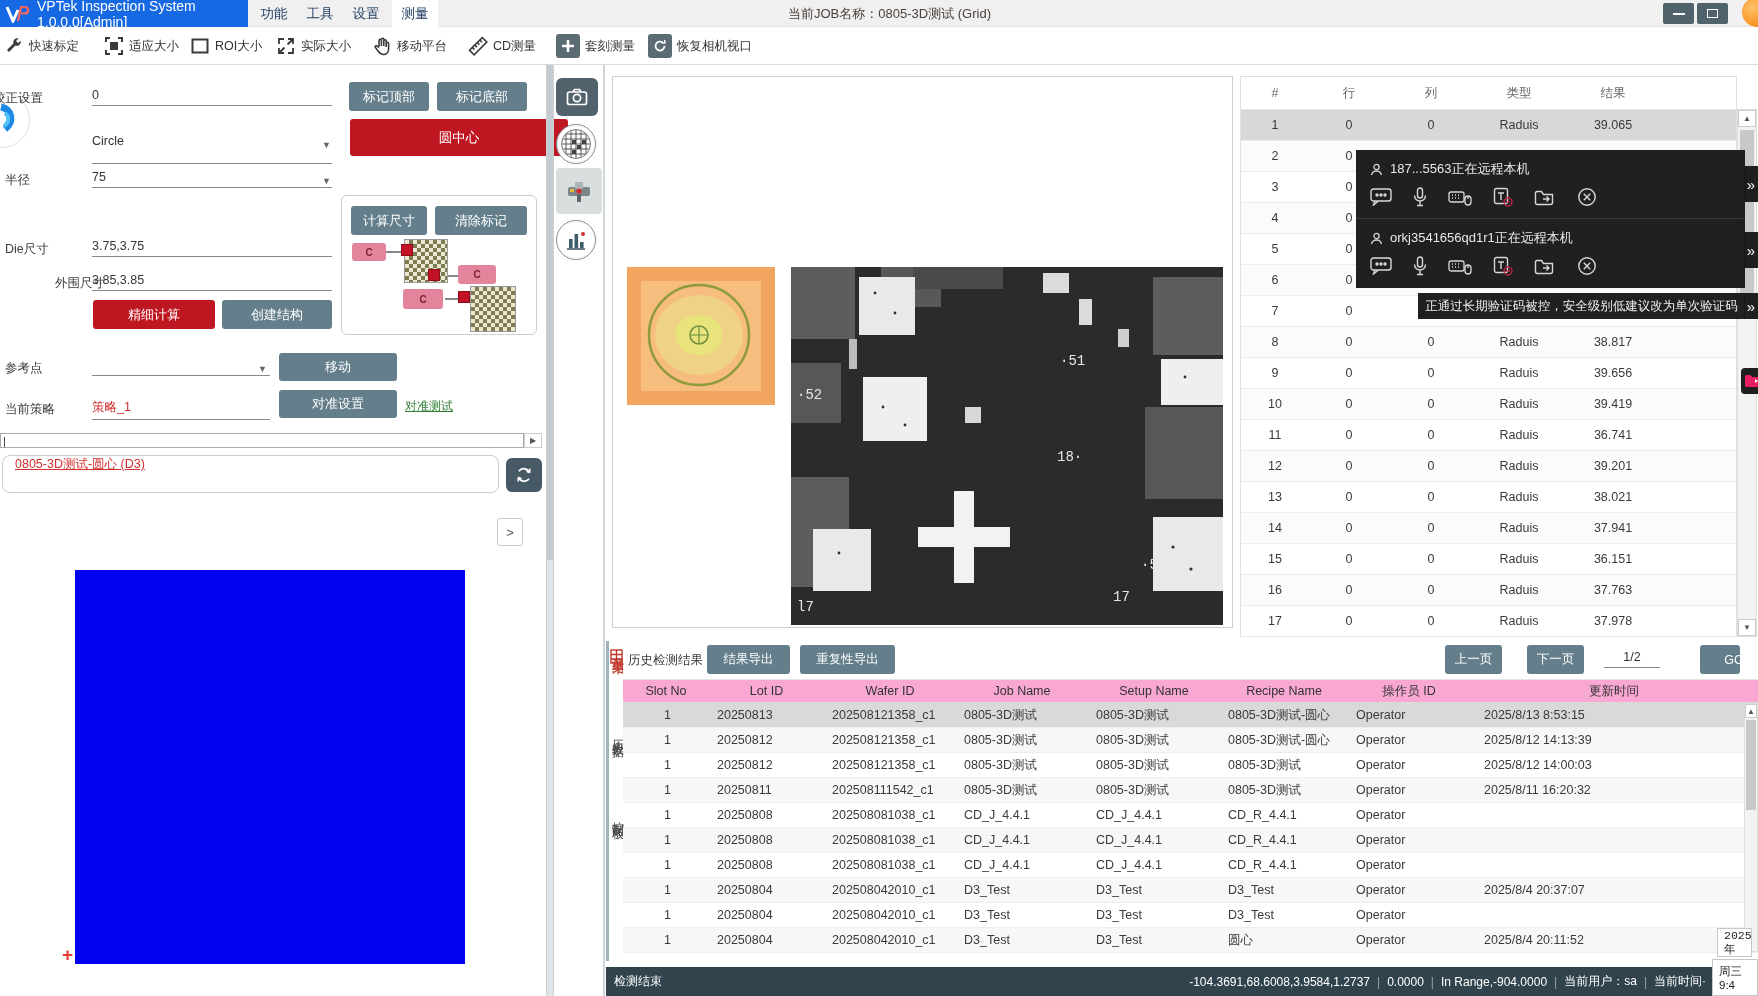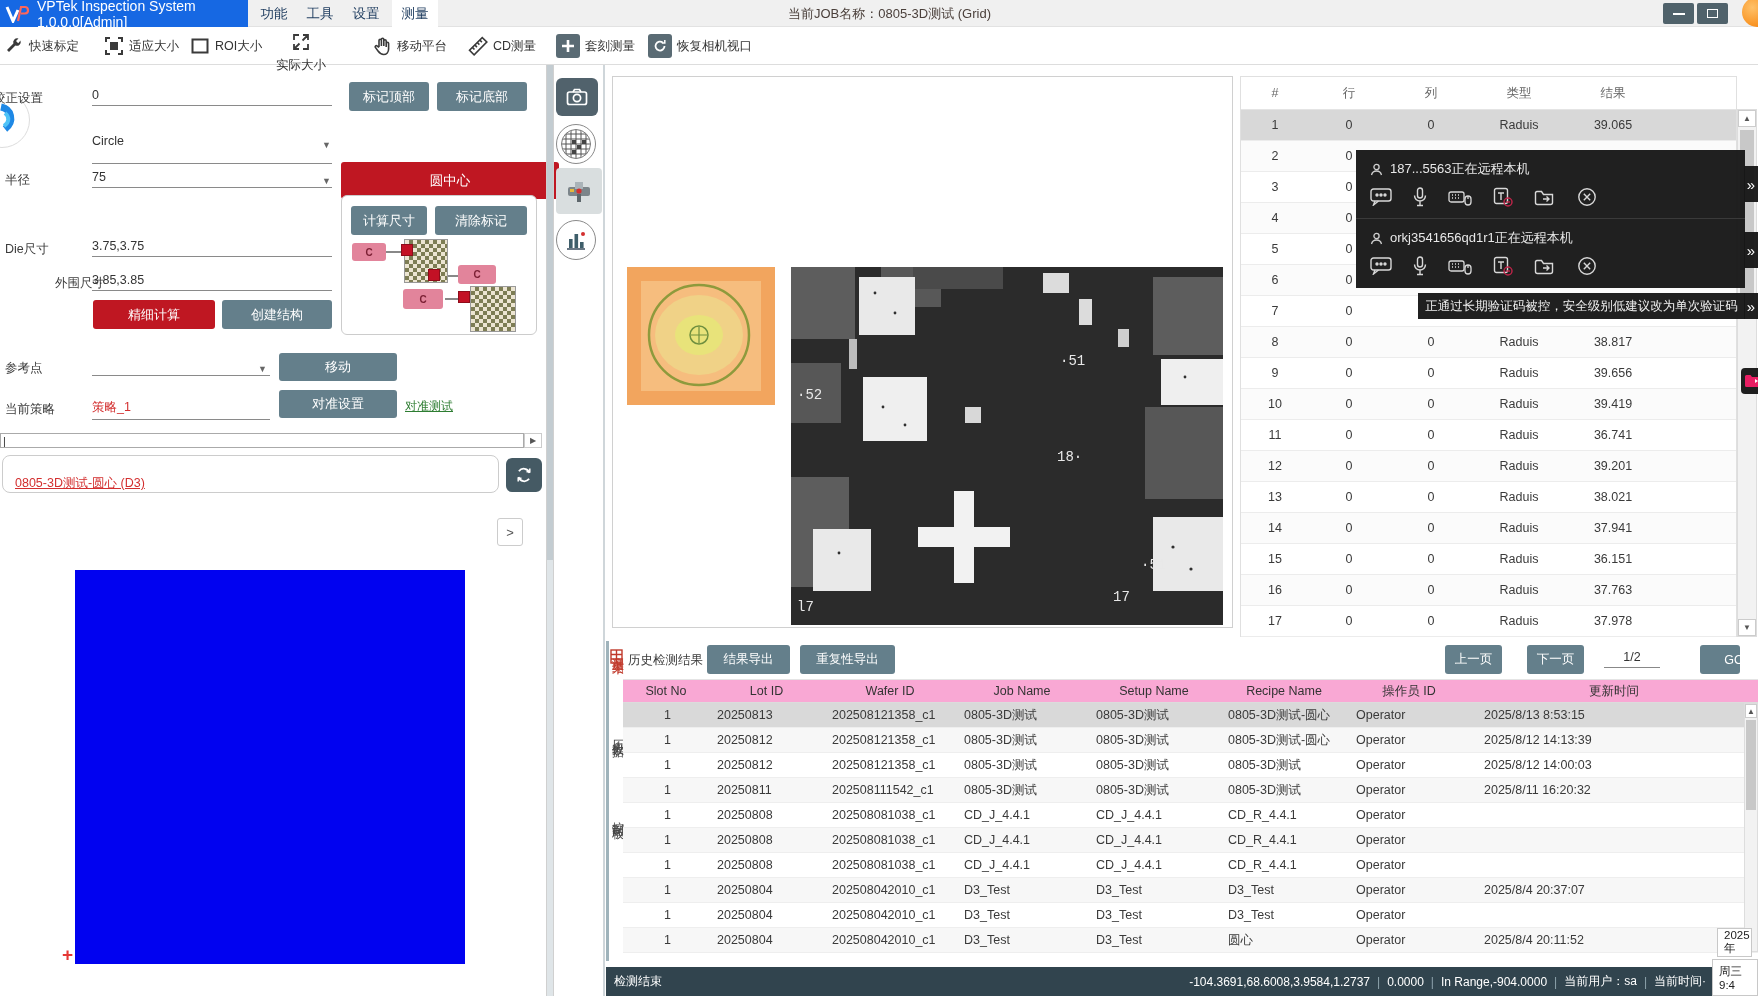--- a/index.html
+++ b/index.html
@@ -28,21 +28,21 @@
   .dd-arrow { color:#666; font-size:9px; }
   .btn { display:flex; align-items:center; justify-content:center; color:#fff; font-size:13px; border-radius:3px; cursor:pointer; }
   .btn-slate { background:#647f8b; }
   .btn-red { background:#bf1722; }
   .group-box { border:1px solid #ccc; border-radius:6px; background:#fff; }
   .checker { background:repeating-conic-gradient(#7d7d54 0% 25%, #ece5d2 0% 50%) 0 0/8px 8px; border:1px solid #999; }
   .chip-c { background:#e2849b; border-radius:3px; color:#7a1f33; font-size:10px; font-weight:bold; display:flex; align-items:center; justify-content:center; }
   .redsq { background:#c31125; border:1px solid #8e0c1a; }
   .dline { background:#888; }
   .vp-badge { left:-26px; top:92px; width:56px; height:56px; border-radius:50%; background:#fff; border:1px solid #ddd; overflow:hidden; }
-  .recipe-box { left:2px; top:455px; width:497px; height:38px; border:1px solid #ccc; border-radius:8px; background:#fff; display:flex; align-items:flex-end; padding-left:12px; }
+  .recipe-box { left:2px; top:455px; width:497px; height:38px; border:1px solid #ccc; border-radius:8px; background:#fff; display:flex; align-items:flex-start; padding-left:12px; }
   .recipe-link { color:#d32f2f; font-size:12.5px; text-decoration:underline; }
   .green-link { color:#2e7d32; font-size:12px; text-decoration:underline; }
   .strategy { color:#d32f2f; }
   .htrack { left:0; top:433px; width:524px; height:15px; border:1px solid #aaa; background:#fff; }
   .blue-map { left:75px; top:570px; width:390px; height:394px; background:#0102f0; }
 
   
   .vicon { left:556px; }
   .circle-icon { border:1px solid #8a8a8a; border-radius:50%; background:#fff; display:flex; align-items:center; justify-content:center; }
 
@@ -139,21 +139,21 @@
     <span>适应大小</span>
   </div>
   <div class="abs tool-btn" style="left:190px;">
     <span>
         <svg width="20" height="20" viewBox="0 0 20 20">
           <rect x="2.5" y="3.5" width="15" height="13" fill="none" stroke="#3a3a3a" stroke-width="2"></rect>
         </svg>
       </span>
     <span>ROI大小</span>
   </div>
-  <div class="abs tool-btn" style="left:276px;flex-direction:column;">
+  <div class="abs tool-btn" style="left:276px;">
     <span>
         <svg width="20" height="20" viewBox="0 0 20 20" stroke="#3a3a3a" stroke-width="1.8" fill="none">
           <path d="M12 3h5v5M8 17H3v-5M17 3l-5.5 5.5M3 17l5.5-5.5M3 8V3h5M17 12v5h-5"></path>
         </svg>
       </span>
     <span>实际大小</span>
   </div>
   <div class="abs tool-btn" style="left:372px;">
     <span>
         <svg width="20" height="20" viewBox="0 0 20 20" fill="none" stroke="#3a3a3a" stroke-width="1.6">
@@ -198,21 +198,21 @@
       </svg>
   </div>
 
   <div class="abs lbl" style="left:-7px;top:90px;">校正设置</div>
   <div class="abs uline" style="left:92px;top:88px;width:240px;padding-bottom:3px;">0</div>
   <div class="abs btn btn-slate" style="left:349px;top:82px;width:80px;height:29px;">标记顶部</div>
   <div class="abs btn btn-slate" style="left:437px;top:82px;width:90px;height:29px;">标记底部</div>
 
   <div class="abs uline" style="left:92px;top:134px;width:240px;padding-bottom:15px;">Circle</div>
   <div class="abs dd-arrow" style="left:322px;top:140px;">▼</div>
-  <div class="abs btn btn-red" style="left:341px;top:119px;width:218px;height:37px;font-size:13.5px;margin-top:43px;">圆中心</div>
+  <div class="abs btn btn-red" style="left:350px;top:119px;width:218px;height:37px;font-size:13.5px;">圆中心</div>
 
   <div class="abs lbl" style="left:5px;top:172px;">半径</div>
   <div class="abs uline" style="left:92px;top:170px;width:240px;padding-bottom:3px;">75</div>
   <div class="abs dd-arrow" style="left:322px;top:176px;">▼</div>
 
   <div class="abs group-box" style="left:341px;top:195px;width:196px;height:140px;"></div>
   <div class="abs btn btn-slate" style="left:351px;top:206px;width:76px;height:29px;">计算尺寸</div>
   <div class="abs btn btn-slate" style="left:435px;top:206px;width:92px;height:29px;">清除标记</div>
 
   <div class="abs dline" style="left:384px;top:251px;width:20px;height:2px;"></div>
@@ -793,16 +793,16 @@
       <span>0.0000</span>
       <span class="sb-sep">|</span>
       <span>In Range,-904.0000</span>
       <span class="sb-sep">|</span>
       <span>当前用户：sa</span>
       <span class="sb-sep">|</span>
       <span>当前时间·</span>
     </span>
   </div>
 
-  <div class="abs clock-pop" style="left:1717px;top:928px;width:35px;height:29px;">2025年</div>
+  <div class="abs clock-pop" style="left:1717px;top:928px;width:35px;height:29px;font-family:Liberation Mono, monospace;">2025年</div>
   <div class="abs clock-pop" style="left:1712px;top:959px;width:46px;height:37px;">周三 9:4</div>
 
 </div>
 
 </body></html>

